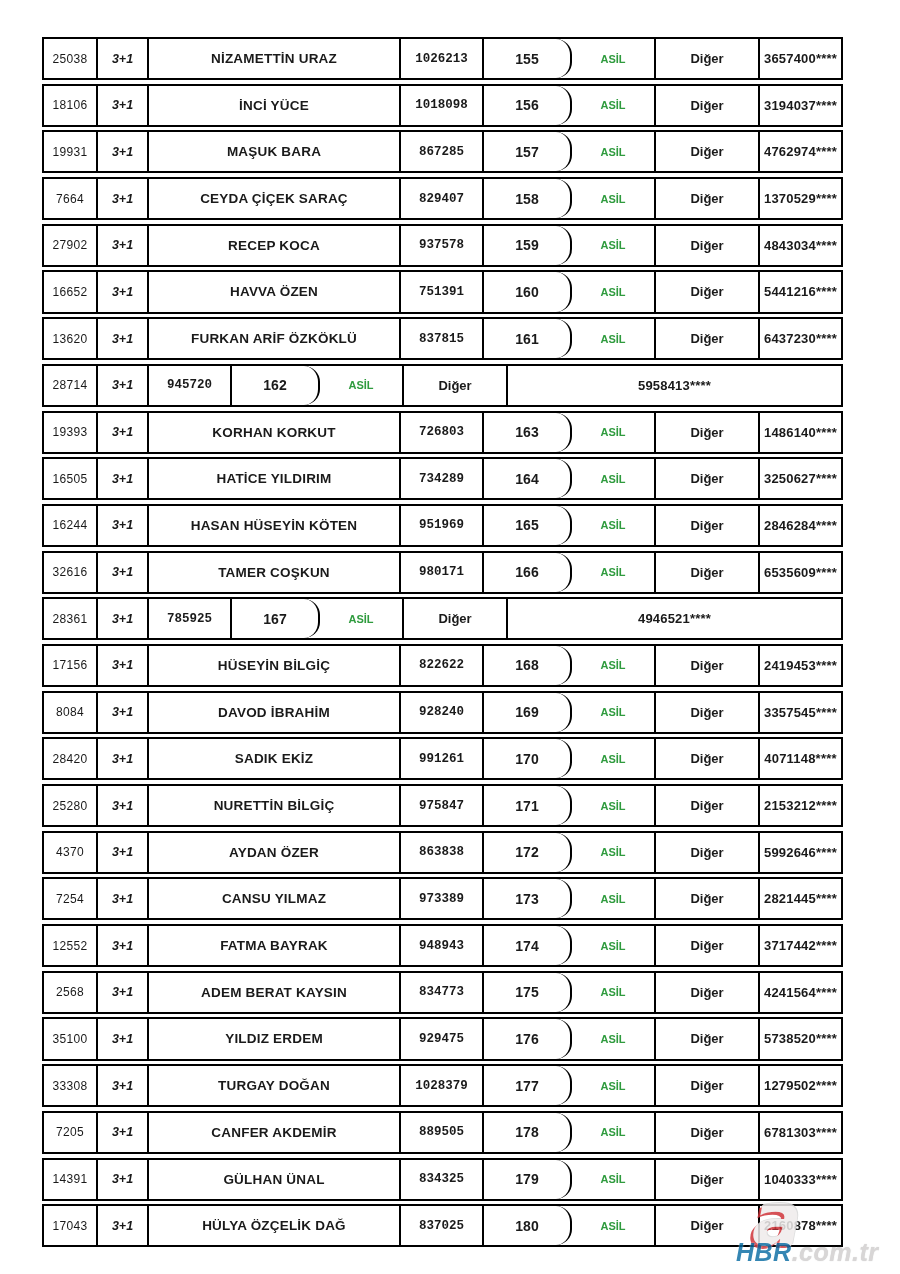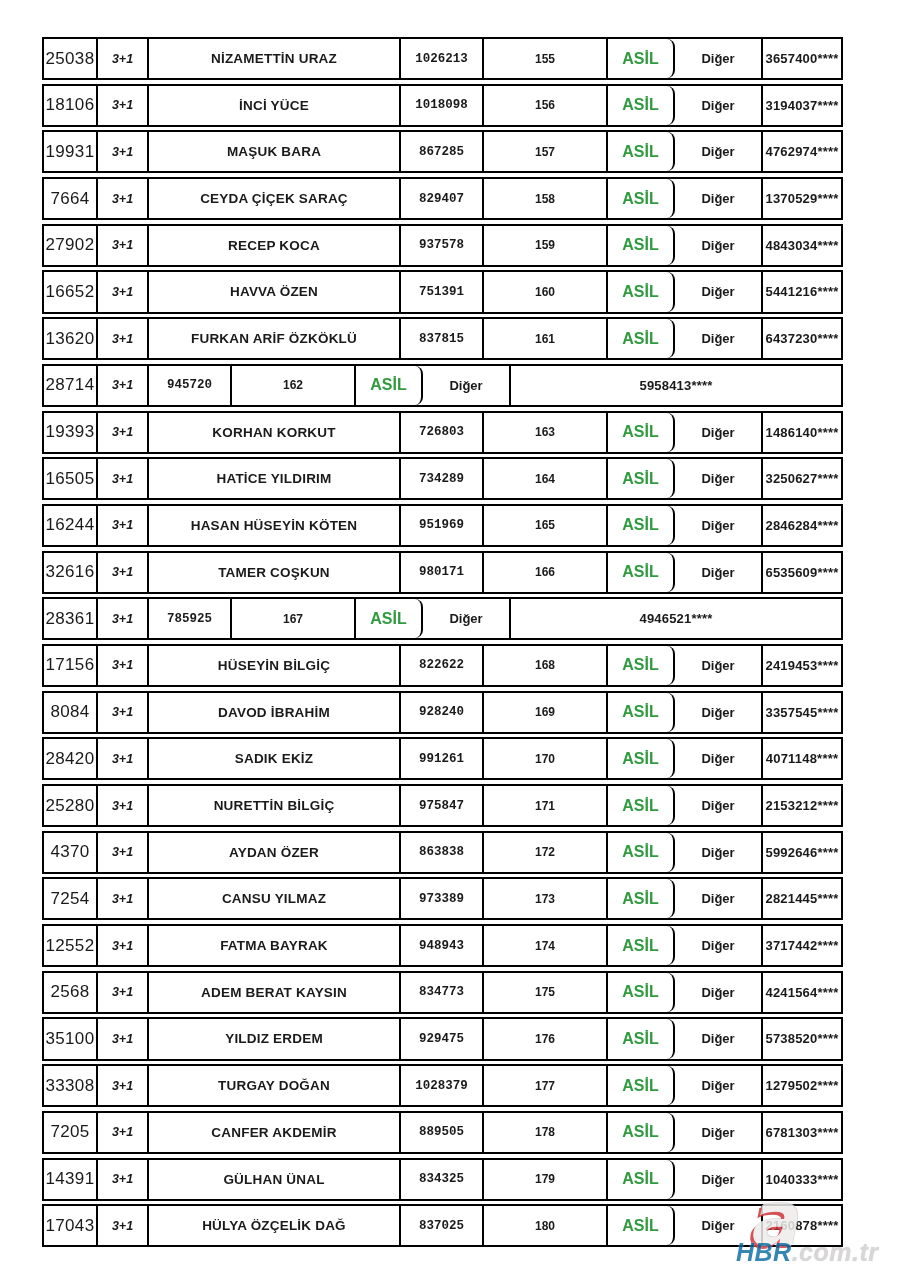--- a/index.html
+++ b/index.html
@@ -14,27 +14,27 @@
   .row {
     display:flex; flex:none; height:43.1px;
     border:2px solid #000; background:#fff; box-sizing:border-box;
   }
   .cell {
     box-sizing:border-box; border-right:2px solid #000;
     display:flex; align-items:center; justify-content:center;
     white-space:nowrap; overflow:hidden;
   }
   .cell:last-child { border-right:none; flex:1 1 auto; }
-  .c-id     { width:54px;  font-size:17px; font-weight:400; letter-spacing:.3px; }
+  .c-id     { width:54px;  font-size:12px; font-weight:400; letter-spacing:.3px; }
   .c-type   { width:51px;  font-size:12.5px; font-weight:700;font-style:italic; }
   .c-name   { width:252px; font-size:13.5px; font-weight:700; letter-spacing:.2px; }
   .c-code   { width:83px;  font-size:12.5px; font-weight:700;font-family:Liberation Mono, monospace; }
-  .c-seq    { width:124px; font-size:12px; font-weight:700; }
-  .c-status { width:67px;  font-size:16px; font-weight:700; color:var(--asil-green,#2F9B3E);border-radius:8px; }
-  .c-cat    { width:88px;  font-size:13px;   font-weight:700; }
+  .c-seq    { width:88px; font-size:14px; font-weight:700;border-radius:16px; }
+  .c-status { width:84px;  font-size:11px; font-weight:700; color:var(--asil-green,#2F9B3E); }
+  .c-cat    { width:104px;  font-size:13px;   font-weight:700; }
   .c-phone  { font-size:13px; font-weight:700; letter-spacing:.2px; }
 
   
   .wm-a {
     position:absolute; left:752px; top:1182px; z-index:5;
     font-family:"DejaVu Sans", sans-serif;
     font-size:74px; line-height:1; font-weight:700; font-style:italic;
     color:#efecec; opacity:.85;
     text-shadow:-3px 3px 0 #cf3339, -1px 1px 0 #e5bcbc, 1px -1px 0 #d8d8d8;
     pointer-events:none;

